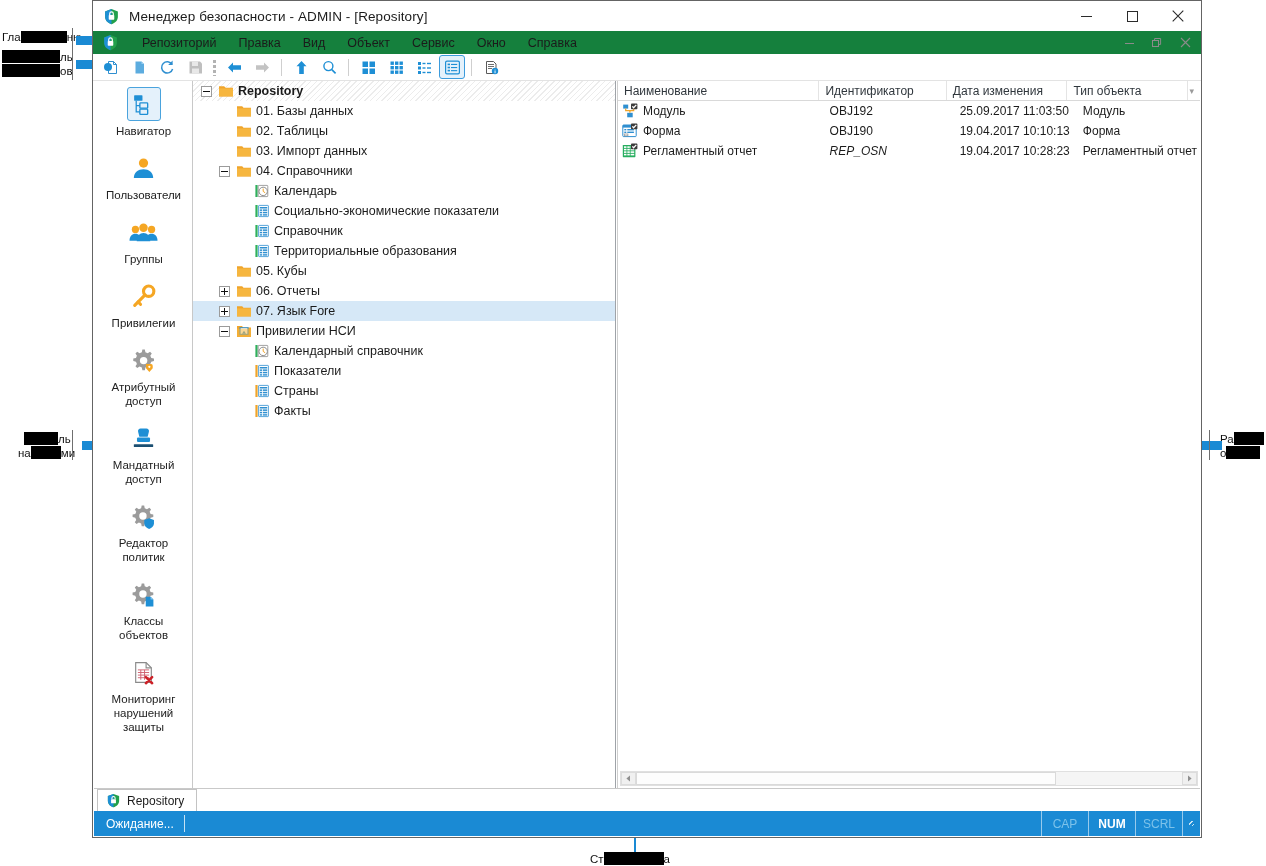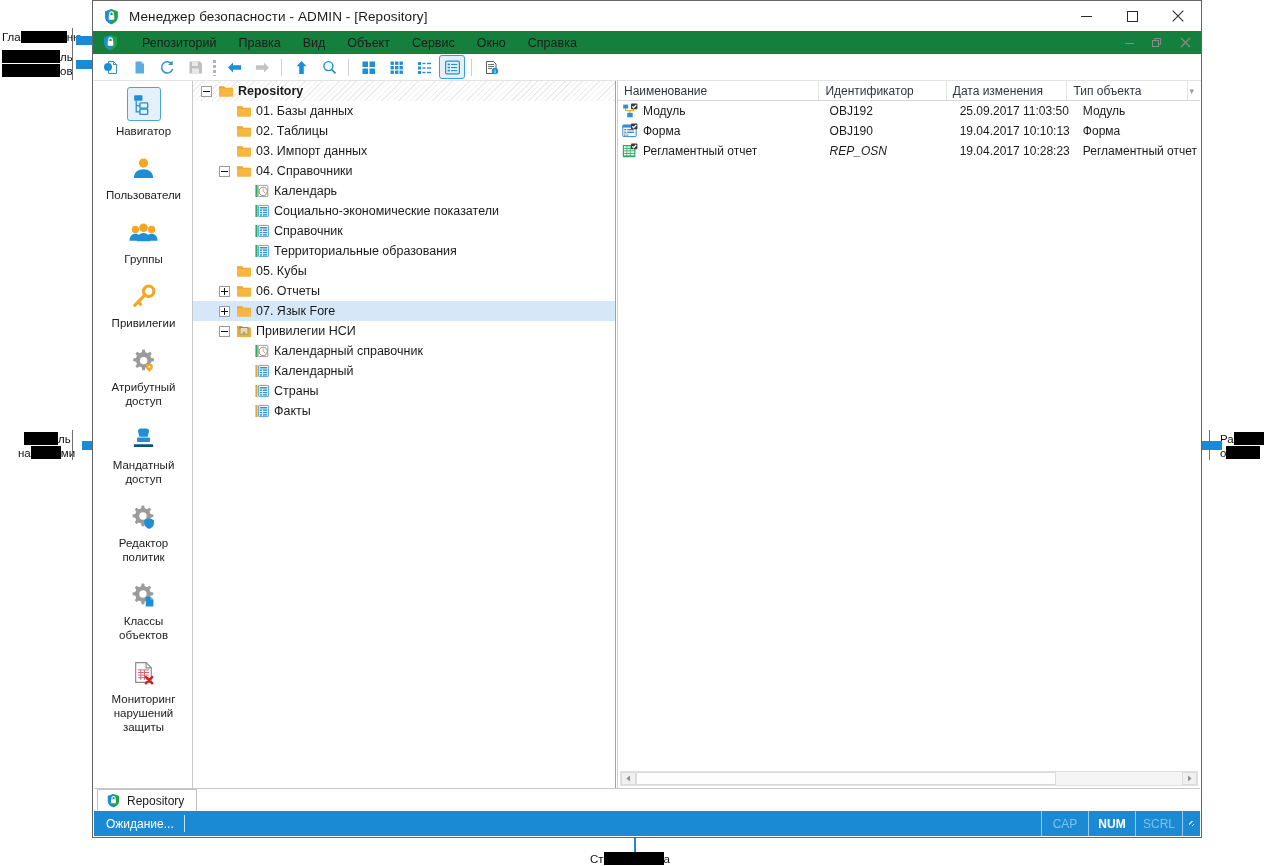--- a/index.html
+++ b/index.html
@@ -761,21 +761,21 @@
                 <rect x="5.8" y="4" width="7.4" height="1.5"></rect>
                 <rect x="5.8" y="6.4" width="2.2" height="1.5"></rect>
                 <rect x="8.8" y="6.4" width="4.4" height="1.5"></rect>
                 <rect x="5.8" y="8.8" width="2.2" height="1.5"></rect>
                 <rect x="8.8" y="8.8" width="4.4" height="1.5"></rect>
                 <rect x="5.8" y="11.2" width="2.2" height="1.4"></rect>
                 <rect x="8.8" y="11.2" width="4.4" height="1.4"></rect>
               </g>
             </svg>
           </span>
-          <span class="tlabel">Календарный</span>
+          <span class="tlabel">Показатели</span>
         </div>
         <div class="tnode">
           <span style="width:44px;flex:0 0 auto;"></span>
           <span class="twist-spacer"></span>
           <span style="width:6px;flex:0 0 auto;"></span>
           <span class="ticon">
             <svg width="16" height="16" viewBox="0 0 16 16">
               <rect x="1.4" y="2" width="2.2" height="12" fill="#f0a42a"></rect>
               <rect x="4.6" y="2.4" width="9.8" height="11.2" rx="0.6" fill="#ffffff" stroke="#2f8fd0" stroke-width="0.8"></rect>
               <g fill="#2f8fd0">

